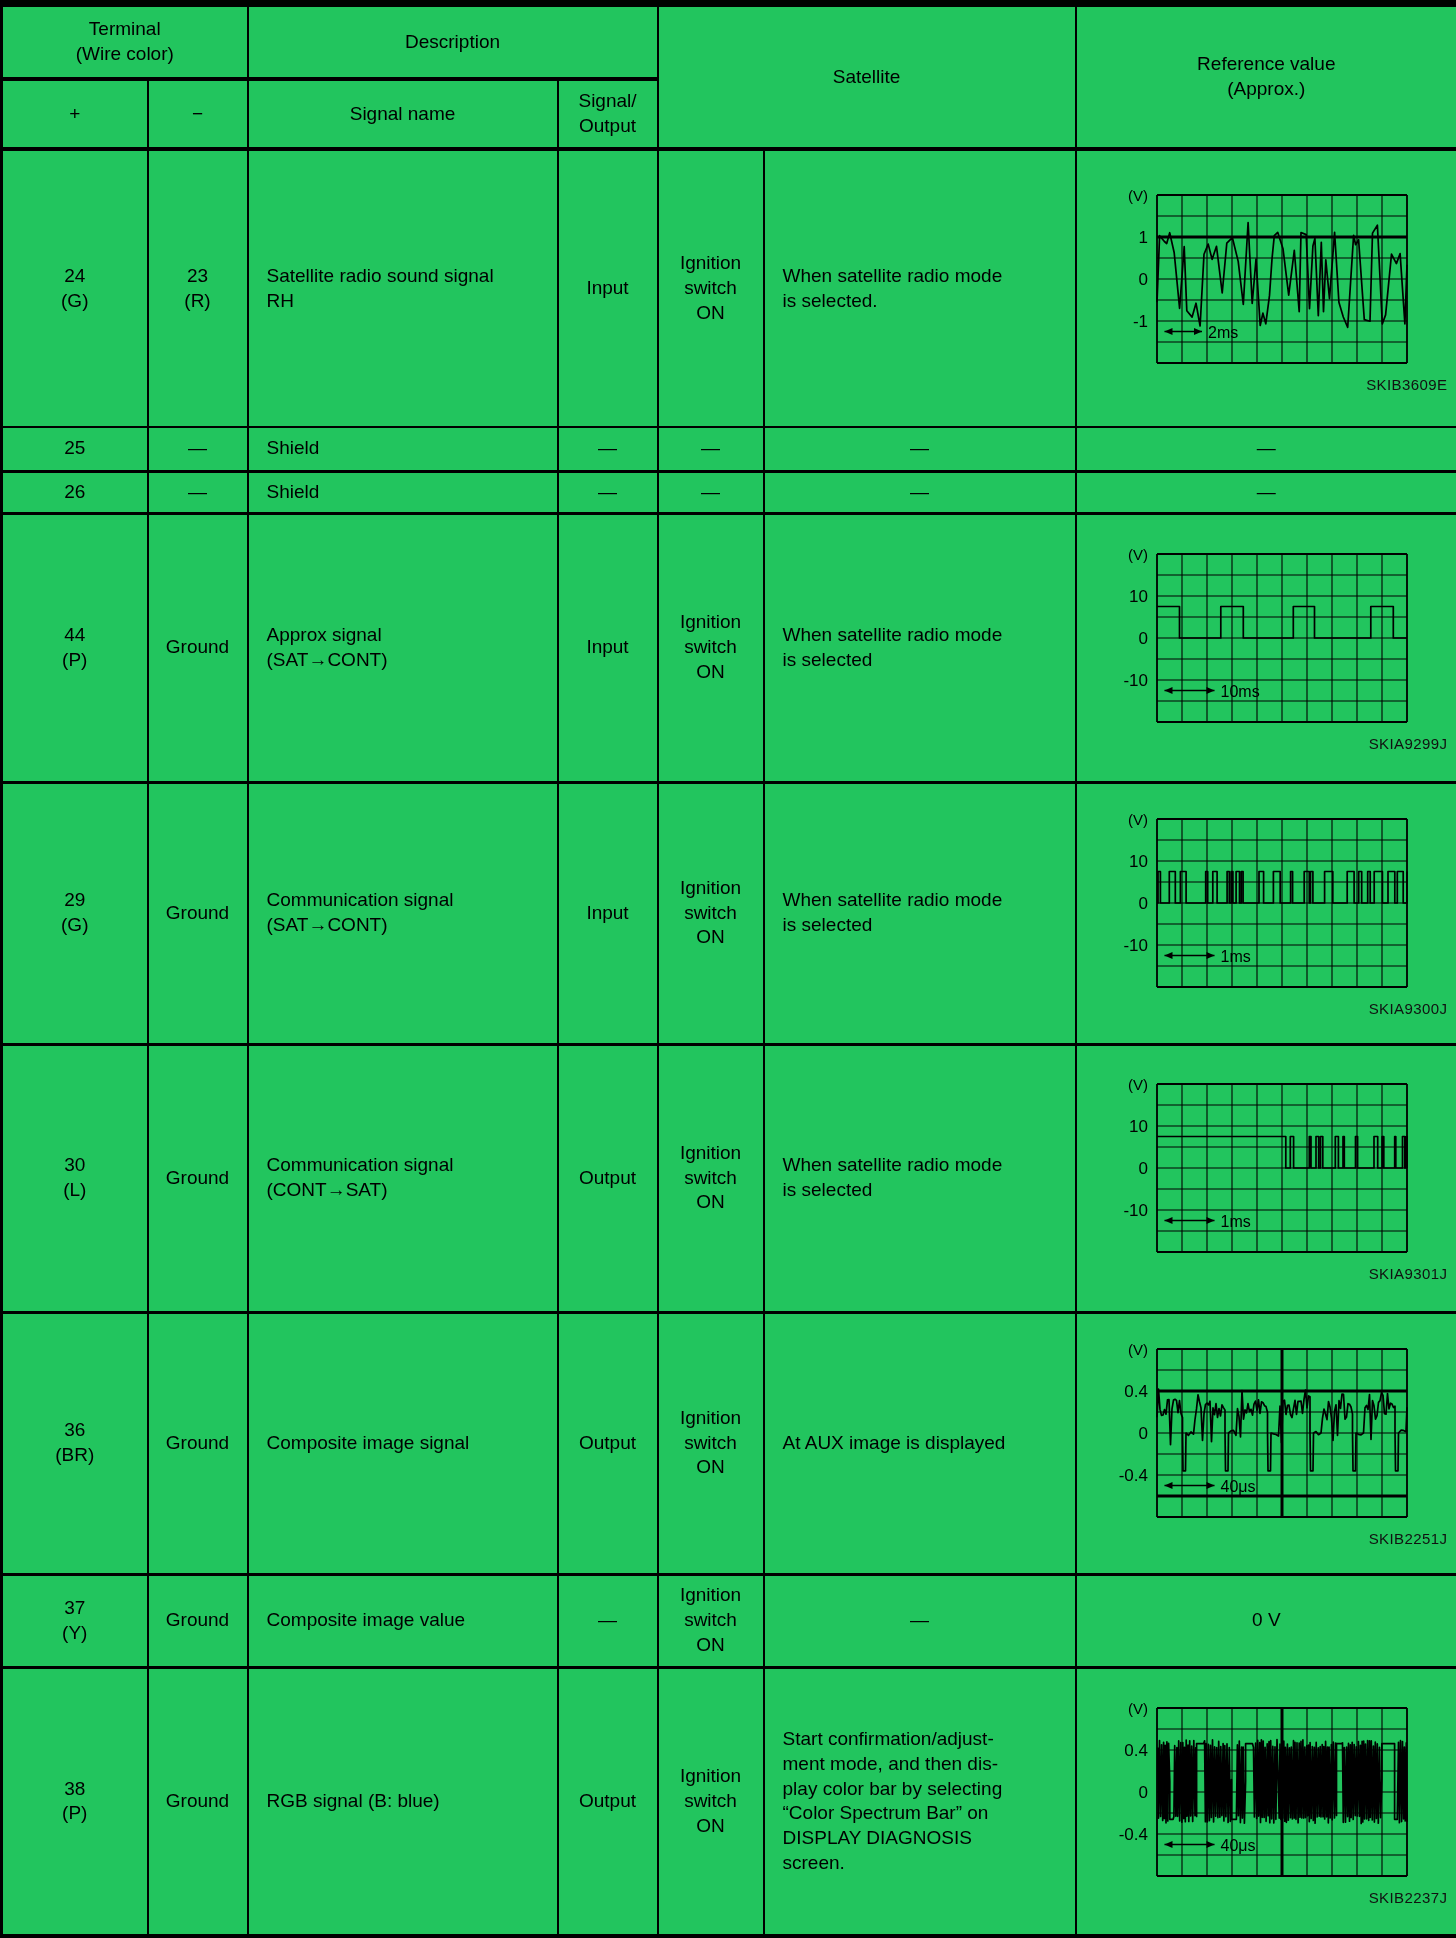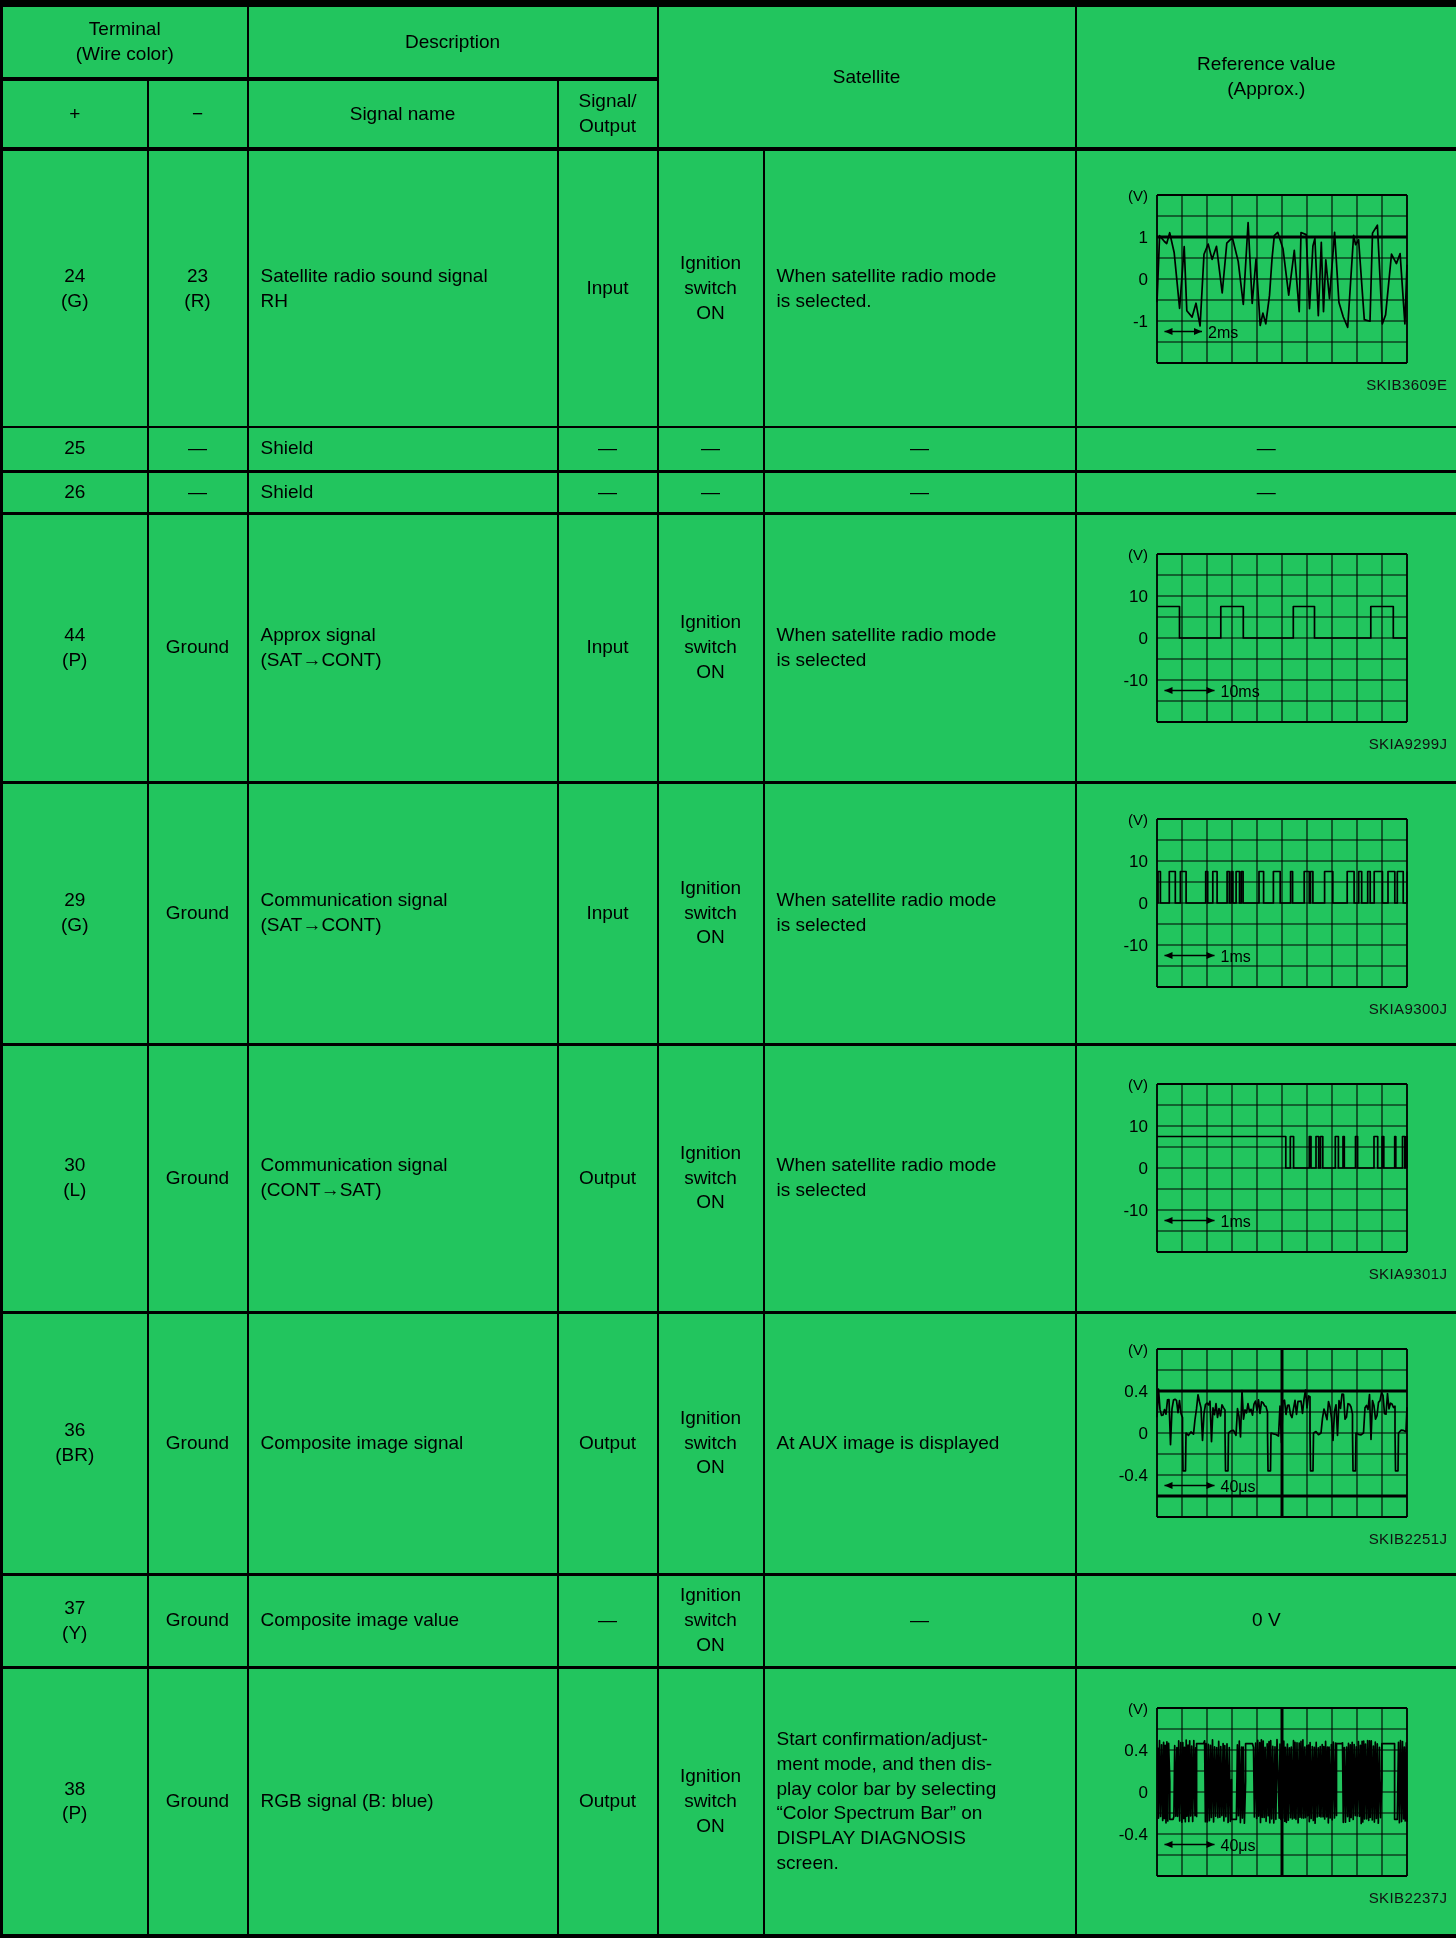--- a/index.html
+++ b/index.html
@@ -10,21 +10,21 @@
              border:3px solid #000;border-top:7px solid #000;border-bottom:6px solid #000;}
   col.c1{width:146px}col.c2{width:100px}col.c3{width:310px}col.c4{width:100px}
   col.c5{width:106px}col.c6{width:312px}col.c7{width:382px}
   th,td{border:2px solid #000;vertical-align:middle;text-align:center;
         font-size:19px;line-height:1.3;font-weight:normal;padding:2px;}
   thead tr.h1 th{height:66px;}
   thead tr.h2 th{height:62px;}
   thead th.split{border-bottom-width:4px;}
   thead tr.h2 th{border-bottom-width:4px;}
   thead th.tall{border-bottom-width:4px;}
-  td.left{text-align:left;padding-left:12px;}
+  td.left{text-align:left;padding-left:18px;}
   .t{white-space:pre-line;display:inline-block;}
   td.left .t{text-align:left;}
   
   tbody tr:nth-child(1){height:278px;}
   tbody tr:nth-child(2){height:44px;}
   tbody tr:nth-child(3){height:42px;}
   tbody tr:nth-child(4){height:269px;}
   tbody tr:nth-child(5){height:262px;}
   tbody tr:nth-child(6){height:268px;}
   tbody tr:nth-child(7){height:262px;}

